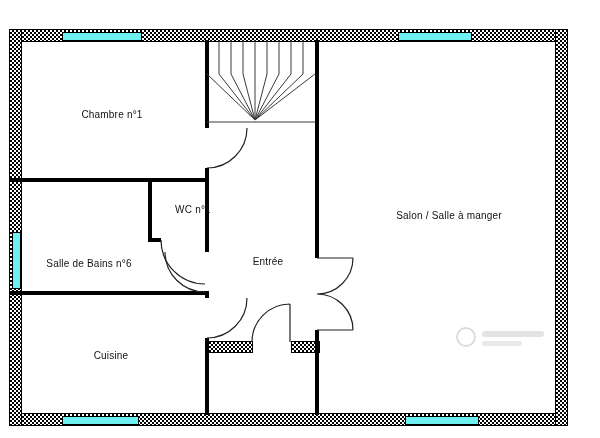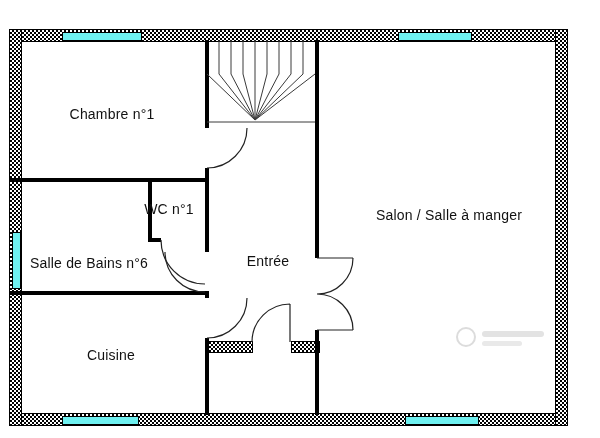--- a/index.html
+++ b/index.html
@@ -20,21 +20,21 @@
     background:var(--window,#6EF0F0);
     border:1px solid #000;
   }
   .iwall{
     position:absolute;
     background:var(--interior-wall,#000);
   }
   .room-label{
     position:absolute;
     transform:translate(-50%,-50%);
-    font-size:14px;
+    font-size:10px;
     color:#111;
     white-space:nowrap;
     letter-spacing:.2px;
   }
   svg.overlay{position:absolute;left:0;top:0;pointer-events:none;}
 </style>
 </head>
 <body>
 
 <div id="stage">
@@ -88,19 +88,19 @@
       <path d="M317,294 A36,36 0 0 0 353,258 M317,258 L353,258 M317,294 A36,36 0 0 1 353,330 M317,330 L353,330"></path>
     </g>
     <g>
       <circle cx="466" cy="337" r="9" fill="none" stroke="#dcdcdc" stroke-width="2"></circle>
       <rect x="482" y="331" width="62" height="6" rx="3" fill="#e3e3e3"></rect>
       <rect x="482" y="341" width="40" height="5" rx="2.5" fill="#e9e9e9"></rect>
     </g>
   </svg>
 
   <div class="room-label" style="left:112px;top:114px;">Chambre n°1</div>
-  <div class="room-label" style="left:169px;top:209px;">WC n°1</div>
+  <div class="room-label" style="left:193px;top:209px;">WC n°1</div>
   <div class="room-label" style="left:89px;top:263px;">Salle de Bains n°6</div>
   <div class="room-label" style="left:268px;top:261px;">Entrée</div>
   <div class="room-label" style="left:111px;top:355px;text-align:center;">Cuisine</div>
   <div class="room-label" style="left:449px;top:215px;">Salon / Salle à manger</div>
 
 </div>
 
 </body></html>

